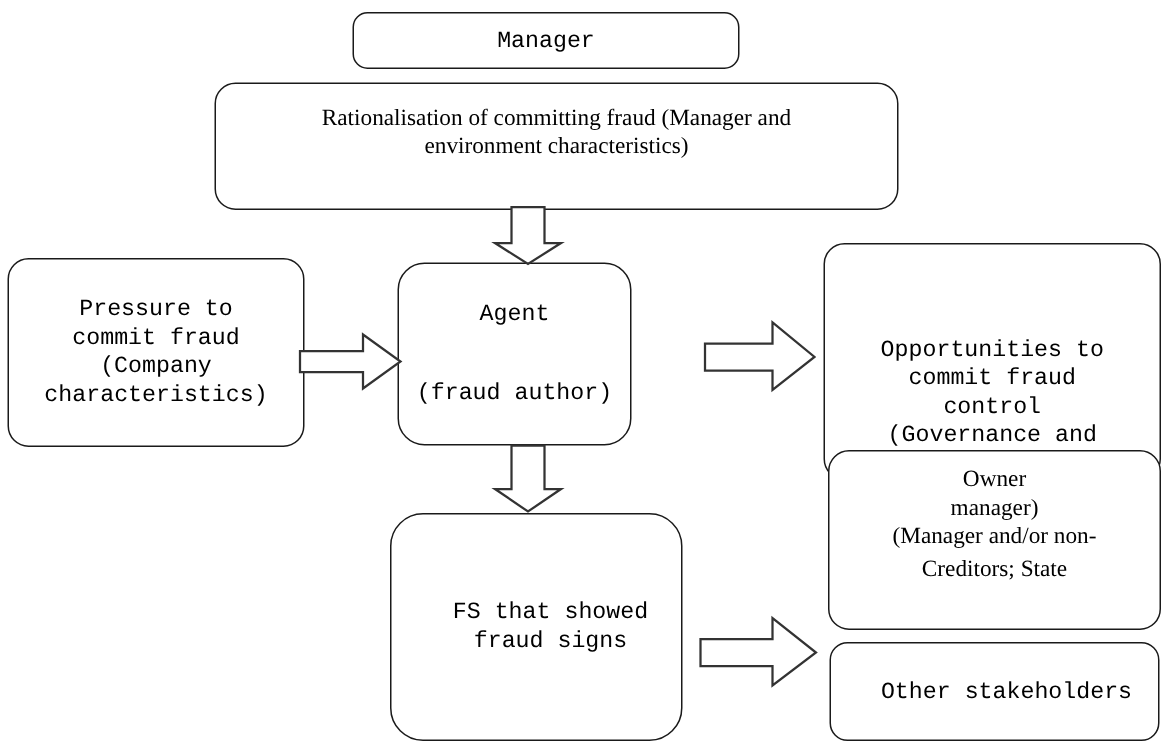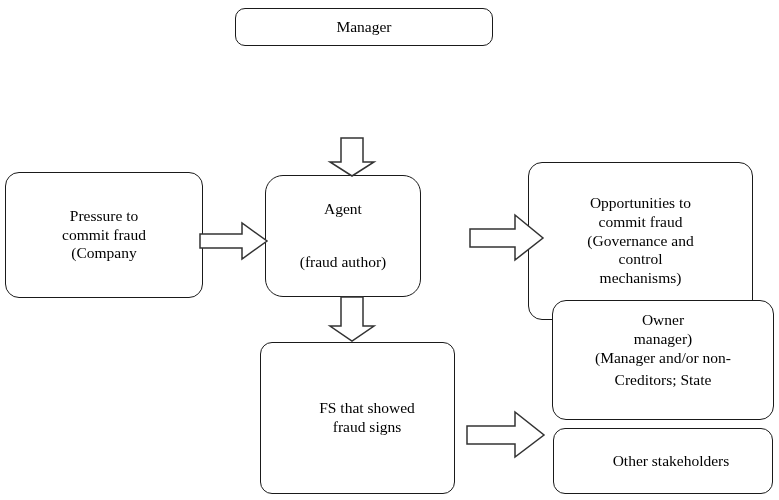--- a/index.html
+++ b/index.html
@@ -33,30 +33,30 @@
   .node .lines {
     width: 100%;
     padding: 0 8px;
     box-sizing: border-box;
   }
   .node .ln {
     display: block;
     white-space: pre;
   }
   
-  .v-center { justify-content: center; }
+  .v-center { justify-content: center; font-family: Liberation Mono, monospace; }
   .v-top { justify-content: flex-start; }
 
   
   #node-manager      { left: 235px; top: 8px;   width: 258px; height: 38px; border-radius: 10px; }
   #node-rationalisation { left: 143px; top: 55px; width: 456px; height: 85px; }
   #node-pressure     { left: 5px;   top: 172px; width: 198px; height: 126px; }
   #node-agent        { left: 265px; top: 175px; width: 156px; height: 122px; border-radius: 18px; }
-  #node-opportunities{ left: 528px; top: 162px; width: 225px; height: 158px; }
-  #node-fs           { left: 260px; top: 342px; width: 195px; height: 152px; border-radius: 12px; padding-left: 19px; }
+  #node-opportunities{ left: 549px; top: 162px; width: 225px; height: 158px; justify-content: flex-end; }
+  #node-fs           { left: 260px; top: 342px; width: 195px; height: 152px; border-radius: 22px; padding-left: 19px; }
   #node-owner        { left: 552px; top: 300px; width: 222px; height: 120px; }
   #node-other        { left: 553px; top: 428px; width: 220px; height: 66px; border-radius: 12px; padding-left: 16px; }
 
   #node-manager .lines { padding-top: 1px; }
   #node-rationalisation .lines { padding-top: 14px; }
   #node-agent .ln + .ln { margin-top: 34px; }
   #node-fs .ln + .ln { }
   #node-owner .lines { padding-top: 10px; }
   #node-owner .ln.gap { margin-top: 3px; }
 
@@ -76,42 +76,49 @@
 <body>
 
 <div id="canvas">
 
   <div class="node v-center" id="node-manager">
     <div class="lines">
       <span class="ln">Manager</span>
     </div>
   </div>
 
+  <div class="node v-top" id="node-rationalisation">
+    <div class="lines">
+      <span class="ln">Rationalisation of committing fraud (Manager and</span>
+      <span class="ln">environment characteristics)</span>
+    </div>
+  </div>
 
   <div class="node v-center" id="node-pressure">
     <div class="lines">
       <span class="ln">Pressure to</span>
       <span class="ln">commit fraud</span>
       <span class="ln">(Company</span>
+      <span class="ln">characteristics)</span>
     </div>
   </div>
 
   <div class="node v-center" id="node-agent">
     <div class="lines">
       <span class="ln">Agent</span>
       <span class="ln">(fraud author)</span>
     </div>
   </div>
 
   <div class="node v-center" id="node-opportunities">
     <div class="lines">
       <span class="ln">Opportunities to</span>
       <span class="ln">commit fraud</span>
+      <span class="ln">control</span>
       <span class="ln">(Governance and</span>
-      <span class="ln">control</span>
       <span class="ln">mechanisms)</span>
     </div>
   </div>
 
   <div class="node v-center" id="node-fs">
     <div class="lines">
       <span class="ln">FS that showed</span>
       <span class="ln">fraud signs</span>
     </div>
   </div>

